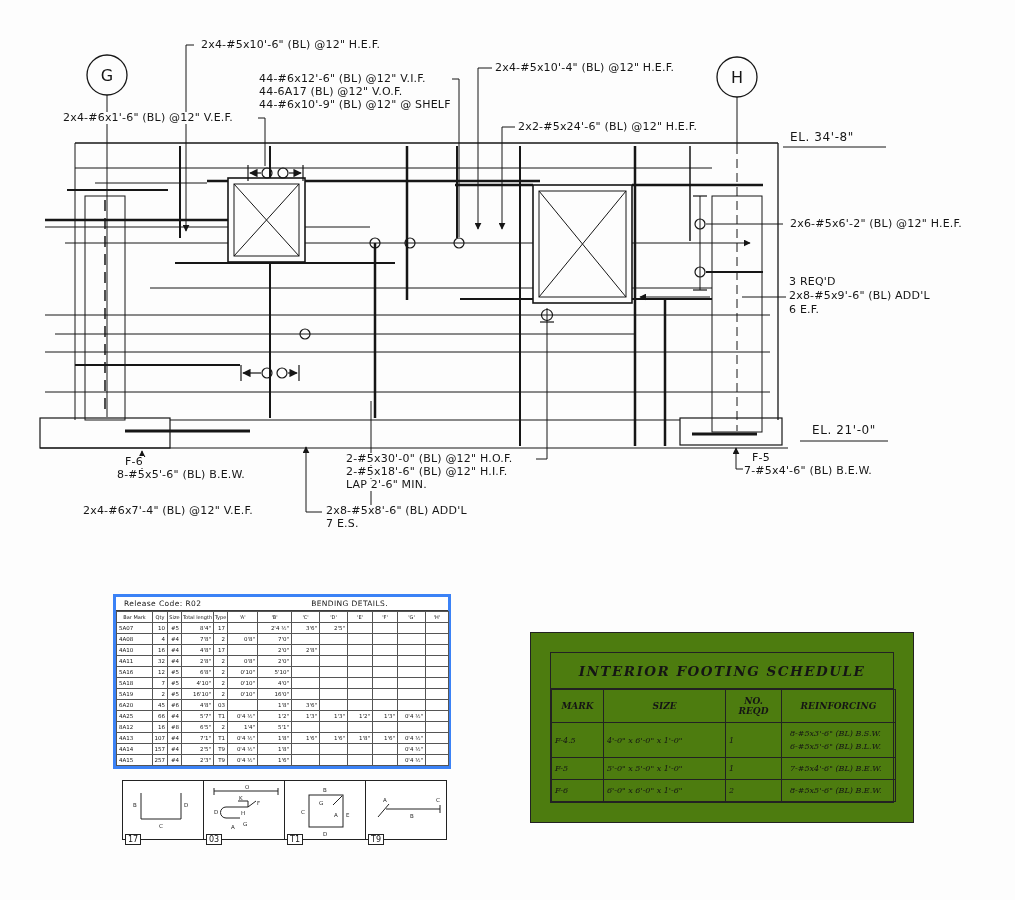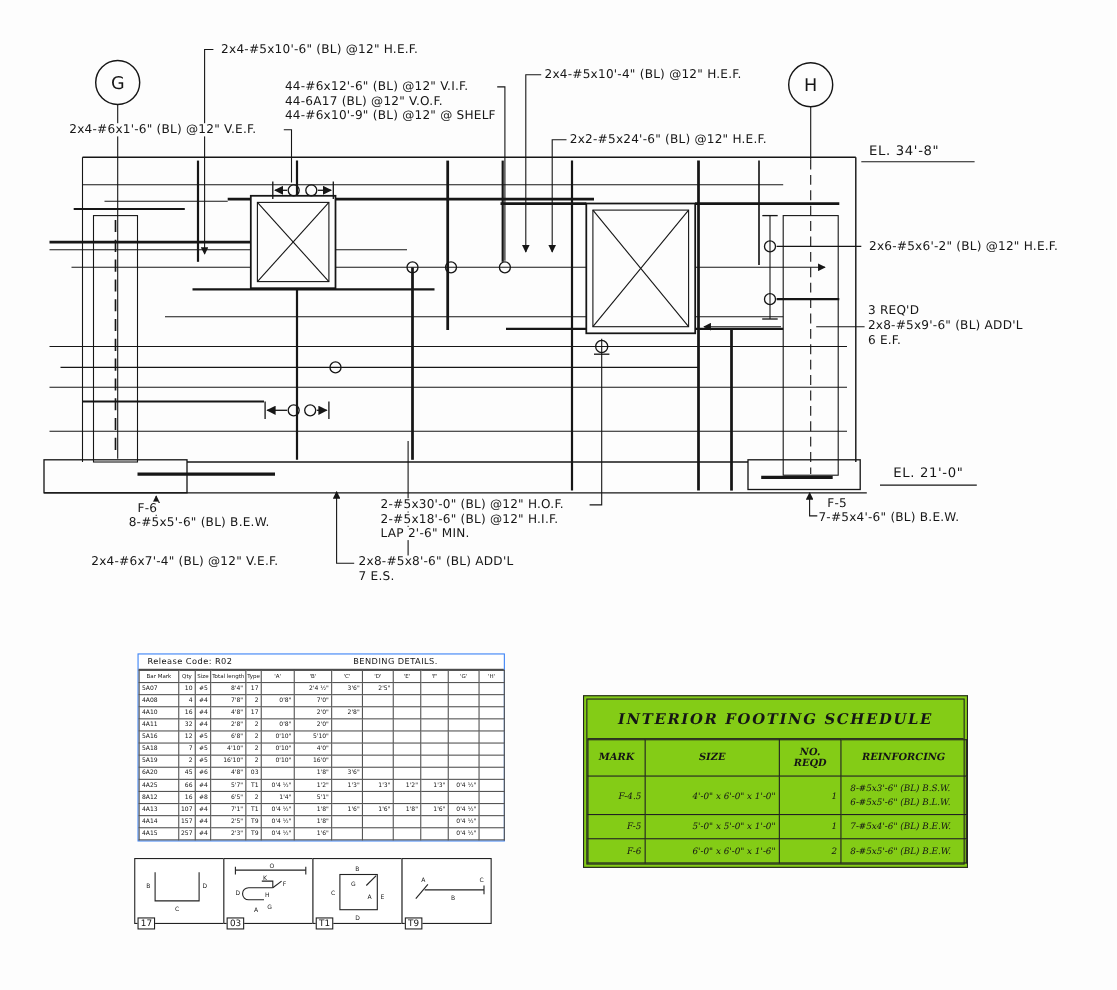--- a/index.html
+++ b/index.html
@@ -3,46 +3,46 @@
 <meta charset="utf-8">
 <style>
   html,body{margin:0;padding:0;background:#fff;}
   .page{position:relative;width:1015px;height:900px;background:#fdfdfd;
         font-family:"DejaVu Sans",sans-serif;color:#151515;overflow:hidden;}
   .draw-svg{position:absolute;left:0;top:0;}
   .ann{position:absolute;font-size:11px;line-height:12px;letter-spacing:.2px;
        white-space:nowrap;color:#161616;background:#fdfdfd;padding:0 1px;}
   .ann.el{font-size:12px;letter-spacing:.6px;}
   
-  .bend-table{position:absolute;left:125px;top:594px;width:332px;border:1px solid #3b82f6;background:#fff;}
+  .bend-table{position:absolute;left:113px;top:594px;width:332px;border:3px solid #3b82f6;background:#fff;}
   .bt-title{display:flex;align-items:center;height:13px;border-bottom:1px solid #3a3a3a;
             font-size:7.5px;letter-spacing:.4px;}
   .bt-title .rc{margin-left:8px;}
   .bt-title .bd{margin-left:auto;margin-right:60px;}
   .bend-table table{border-collapse:collapse;width:100%;table-layout:fixed;}
   .bend-table th{font-size:5px;font-weight:normal;height:10px;border:1px solid #555;
                  overflow:hidden;white-space:nowrap;padding:0;}
   .bend-table td{font-size:5.5px;height:10px;line-height:10px;border:1px solid #555;
                  text-align:right;padding:0 2px 0 0;overflow:hidden;white-space:nowrap;}
   .bend-table td:first-child{text-align:left;padding:0 0 0 2px;}
   .bend-table col.c-mark{width:36px}.bend-table col.c-qty{width:15px}
   .bend-table col.c-size{width:14px}.bend-table col.c-len{width:32px}
   .bend-table col.c-type{width:14px}.bend-table col.c-dim{width:28px}
   
   .fs{position:absolute;left:530px;top:632px;width:344px;border:1.5px solid #222;
-      background:#84cc16;padding:2px;}
+      background:#4d7c0f;padding:19px;}
   .fs-inner{border:1px solid #222;}
   .fs-title{font-family:"DejaVu Serif",serif;font-style:italic;font-weight:bold;
             font-size:13.5px;letter-spacing:1.5px;text-align:center;padding:10px 0 9px 0;
             border-bottom:1px solid #222;}
   .fs table{border-collapse:collapse;width:100%;table-layout:fixed;}
   .fs th{font-family:"DejaVu Serif",serif;font-style:italic;font-size:9px;
          border:1px solid #222;padding:6px 2px;}
   .fs td{font-family:"DejaVu Serif",serif;font-style:italic;font-size:8px;
-         border:1px solid #222;padding:4px 3px;text-align:right;white-space:pre-line;
+         border:1px solid #222;padding:4px 3px;text-align:left;white-space:pre-line;
          line-height:13px;}
   .fs td:nth-child(4){text-align:left;padding-left:8px;}
   .fs col.f-mark{width:52px}.fs col.f-size{width:122px}
   .fs col.f-req{width:56px}.fs col.f-reinf{width:114px}
   
   .bt-row{position:absolute;left:123px;top:780px;display:flex;}
   .bt-box{width:80px;height:58px;border:1px solid #222;margin-left:-1px;
           position:relative;background:#fff;}
   .bt-tag{position:absolute;left:2px;bottom:-6px;background:#fff;border:1px solid #222;
           font-size:8px;line-height:9px;padding:0 2px;}

